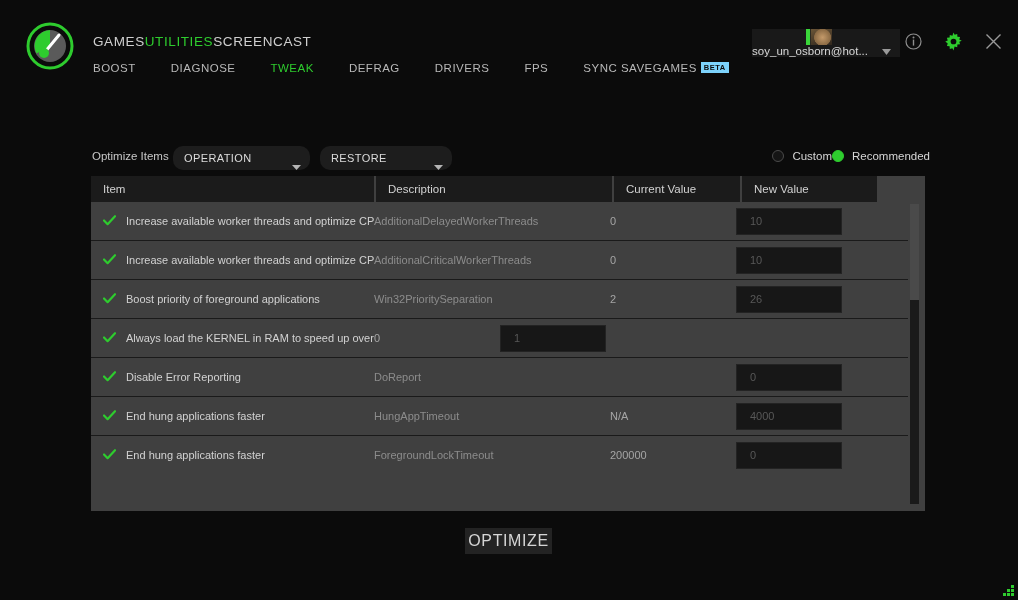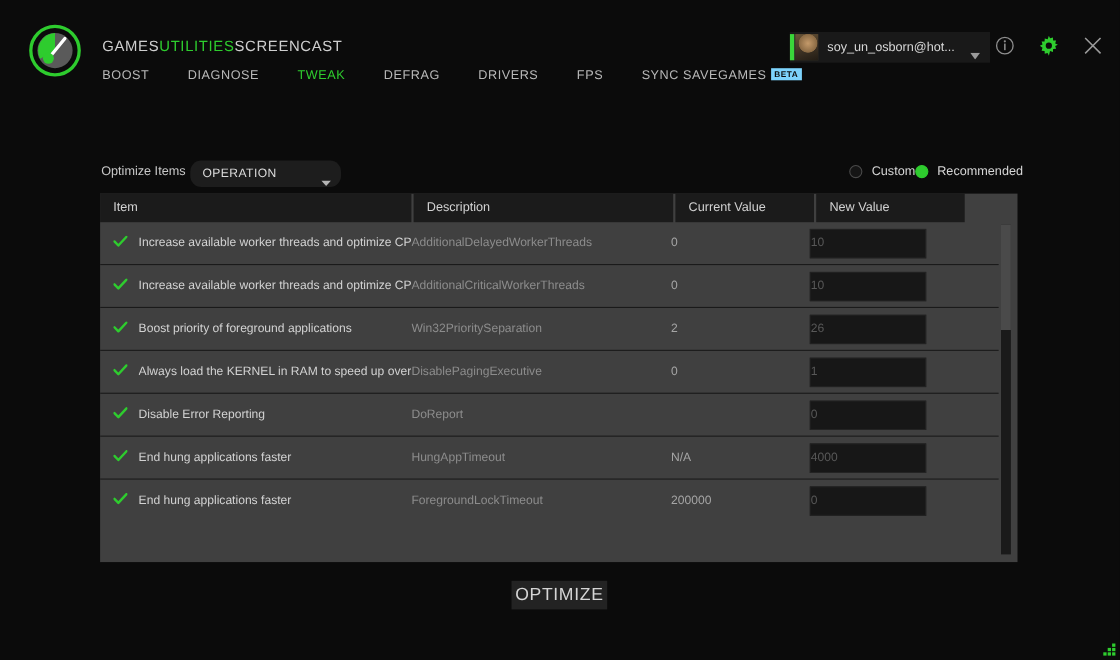--- a/index.html
+++ b/index.html
@@ -63,20 +63,21 @@
   }
 
   
   .account {
     position: absolute; right: 118px; top: 29px;
     display: flex; align-items: center;
     height: 28px;
     background: #191919;
     padding: 0 6px 0 0;
     cursor: pointer;
+    flex-direction: column;
   }
   .avatar-wrap {
     position: relative;
     width: 26px; height: 24px;
     margin-right: 8px;
     overflow: hidden;
     background: #2b2a23;
   }
   .avatar-bar {
     position: absolute; left: 0; top: 0;
@@ -212,21 +213,21 @@
     display: block; width: 250px;
   }
   .c2 { width: 236px; color: #8c8c8c; }
   .c3 { width: 126px; color: #a5a5a5; }
   .c4 { width: 135px; }
   .newbox {
     width: 106px; height: 27px;
     background: #171717;
     border: 1px solid #232323;
     display: flex; align-items: center;
-    padding-left: 0;
+    padding-left: 13px;
     font-size: 11px; color: #585858;
     cursor: text;
   }
 
   
   .scrollbar {
     position: absolute; right: 6px; top: 28px;
     width: 9px; height: 300px;
     background: #1a1a1a;
     cursor: pointer;
@@ -335,20 +336,28 @@
 
     <div class="select" id="sel-operation">
       <span class="sel-text">OPERATION</span>
       <span class="caret">
         <svg width="9" height="5" viewBox="0 0 9 5">
             <path d="M0 0 L9 0 L4.5 5 Z" fill="#b5b5b5"></path>
           </svg>
       </span>
     </div>
 
+    <div class="select" id="sel-restore">
+      <span class="sel-text">RESTORE</span>
+      <span class="caret">
+        <svg width="9" height="5" viewBox="0 0 9 5">
+            <path d="M0 0 L9 0 L4.5 5 Z" fill="#b5b5b5"></path>
+          </svg>
+      </span>
+    </div>
 
     <div class="radio-group">
       <div class="radio">
         <span class="dot"></span>
         <span class="rlabel">Custom</span>
       </div>
       <div class="radio on">
         <span class="dot"></span>
         <span class="rlabel">Recommended</span>
       </div>
@@ -405,21 +414,20 @@
             <span class="newbox">26</span>
           </div>
         </div>
         <div class="row">
           <div class="cell c1">
             <span class="check"><svg width="13" height="11" viewBox="0 0 13 11">
                 <path d="M1 5.5 L4.6 9.2 L12 1.2" stroke="#2ecc2e" stroke-width="2.2" fill="none" stroke-linecap="round" stroke-linejoin="round"></path>
               </svg></span>
             <span class="txt">Always load the KERNEL in RAM to speed up overall system performance</span>
           </div>
-          <div class="cell c2">DisablePagingExecutive</div>
           <div class="cell c3">0</div>
           <div class="cell c4">
             <span class="newbox">1</span>
           </div>
         </div>
         <div class="row">
           <div class="cell c1">
             <span class="check"><svg width="13" height="11" viewBox="0 0 13 11">
                 <path d="M1 5.5 L4.6 9.2 L12 1.2" stroke="#2ecc2e" stroke-width="2.2" fill="none" stroke-linecap="round" stroke-linejoin="round"></path>
               </svg></span>

